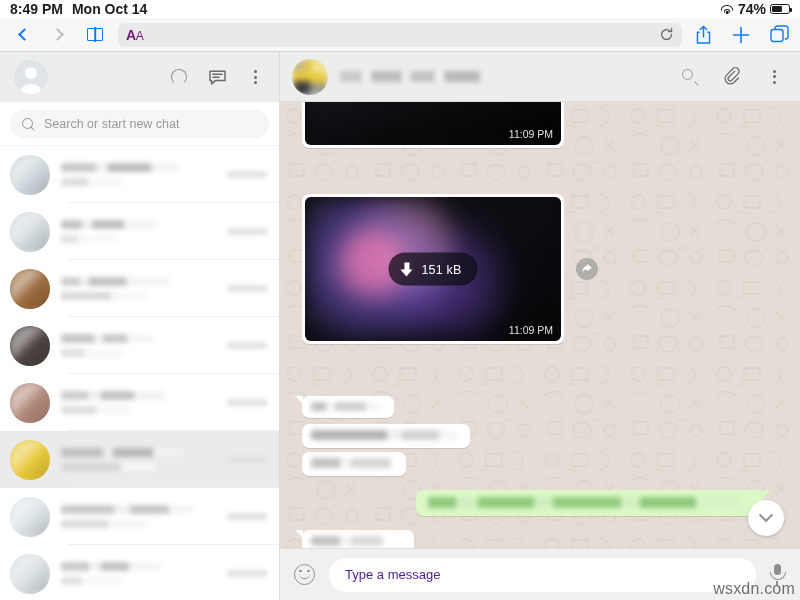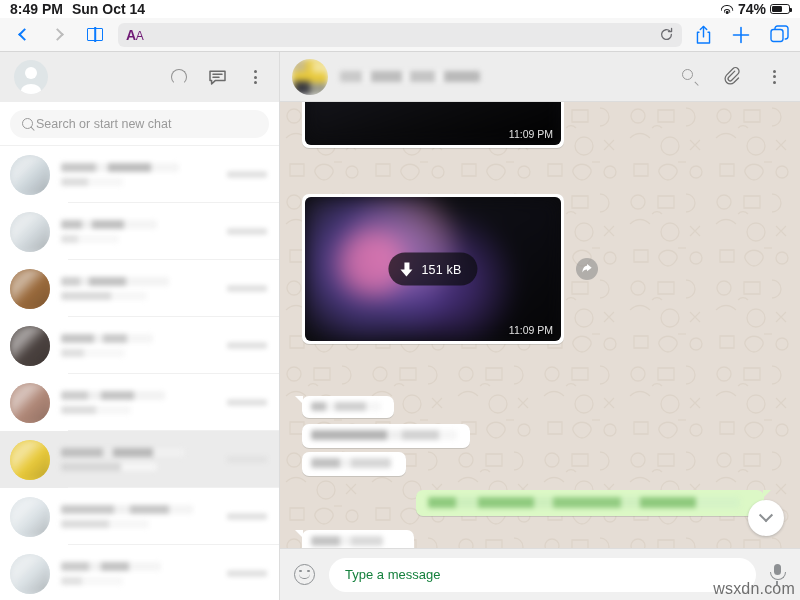--- a/index.html
+++ b/index.html
@@ -98,21 +98,21 @@
   .avatar-me::after { content:""; position:absolute; bottom:-3px; left:50%; transform:translateX(-50%); width:20px; height:13px; border-radius:50% 50% 0 0; background:#fff; }
   .side-head-icons { margin-left: auto; display: flex; align-items: center; gap: 18px; }
   .sh-icon { width: 20px; height: 20px; display: flex; align-items: center; justify-content: center; color: #919191; }
   .status-ring { width: 16px; height: 16px; border: 1.8px solid #919191; border-radius: 50%; border-bottom-color: transparent; }
   .dots { display: flex; flex-direction: column; gap: 2.5px; }
   .dots span { width: 3px; height: 3px; border-radius: 50%; background: #6b6b6b; display: block; }
 
   .search-wrap { height: 44px; background: #fff; display: flex; align-items: center; padding: 0 10px; flex: none; border-bottom: 1px solid #f0f0f0; }
   .search-box {
     flex: 1; height: 28px; background: #f6f6f6; border-radius: 16px;
-    display: flex; align-items: center; gap: 2px; padding: 0 12px;
+    display: flex; align-items: center; gap: 10px; padding: 0 12px;
   }
   .mag { width: 12px; height: 12px; position: relative; flex: none; }
   .mag::before { content:""; position:absolute; top:0; left:0; width:9px; height:9px; border:1.4px solid #999; border-radius:50%; }
   .mag::after { content:""; position:absolute; right:0; bottom:0.5px; width:4.5px; height:1.4px; background:#999; transform:rotate(45deg); }
   .search-ph { font-size: 12.5px; color: #9a9a9a; }
 
   .chat-list { flex: 1; overflow: hidden; position: relative; background: #fff; }
   .chat-row {
     height: 57px; display: flex; align-items: center; gap: 11px;
     padding: 0 12px 0 10px; position: relative; background: #fff;
@@ -193,21 +193,21 @@
     align-items: center; gap: 14px; padding: 0 16px 0 14px; border-top: 1px solid #ddd;
   }
   .smiley { width: 21px; height: 21px; border: 1.7px solid #8d9093; border-radius: 50%; position: relative; }
   .smiley i.e { position:absolute; width:2.4px; height:2.4px; background:#8d9093; border-radius:50%; top:5px; }
   .smiley i.e.l { left: 4.3px; } .smiley i.e.r { right: 4.3px; }
   .smiley i.m { position:absolute; left:4px; right:4px; top:9px; height:4.5px;
                 border-bottom:1.7px solid #8d9093; border-radius:0 0 6px 6px; }
   .input-pill {
     flex: 1; height: 34px; background: #fff; border-radius: 18px;
     display: flex; align-items: center; padding: 0 16px;
-    font-size: 13px; color: #15803d;
+    font-size: 13px; color: #4c1d95;
   }
   .mic { width: 14px; height: 21px; position: relative; flex: none; }
   .mic::before { content:""; position:absolute; top:0; left:3.5px; width:7px; height:11px; background:#8d9093; border-radius:3.5px; }
   .mic::after { content:""; position:absolute; top:8px; left:0; width:14px; height:7px;
                 border:1.6px solid #8d9093; border-top:none; border-radius:0 0 8px 8px; }
   .mic-stem { position:absolute; bottom:0; left:6.2px; width:1.6px; height:4px; background:#8d9093; }
 
   .watermark {
     position: absolute; right: 5px; bottom: 2px; font-size: 16px;
     color: #6f6f6f; font-family: "Liberation Sans", sans-serif; letter-spacing: .2px;
@@ -215,21 +215,21 @@
   .blurtxt { border-radius: 2px; filter: blur(2.8px); }
 </style>
 </head>
 <body>
 
 <div id="app">
 
   <div class="statusbar">
     <div class="sb-left">
       <span>8:49 PM</span>
-      <span>Sun Oct 14</span>
+      <span>Mon Oct 14</span>
     </div>
     <div class="sb-right">
       <span class="wifi-icon">
           <i class="a"></i>
           <i class="b"></i>
           <i class="c"></i>
         </span>
       <span>74%</span>
       <span class="batt">
           <span style="width:65%"></span>

